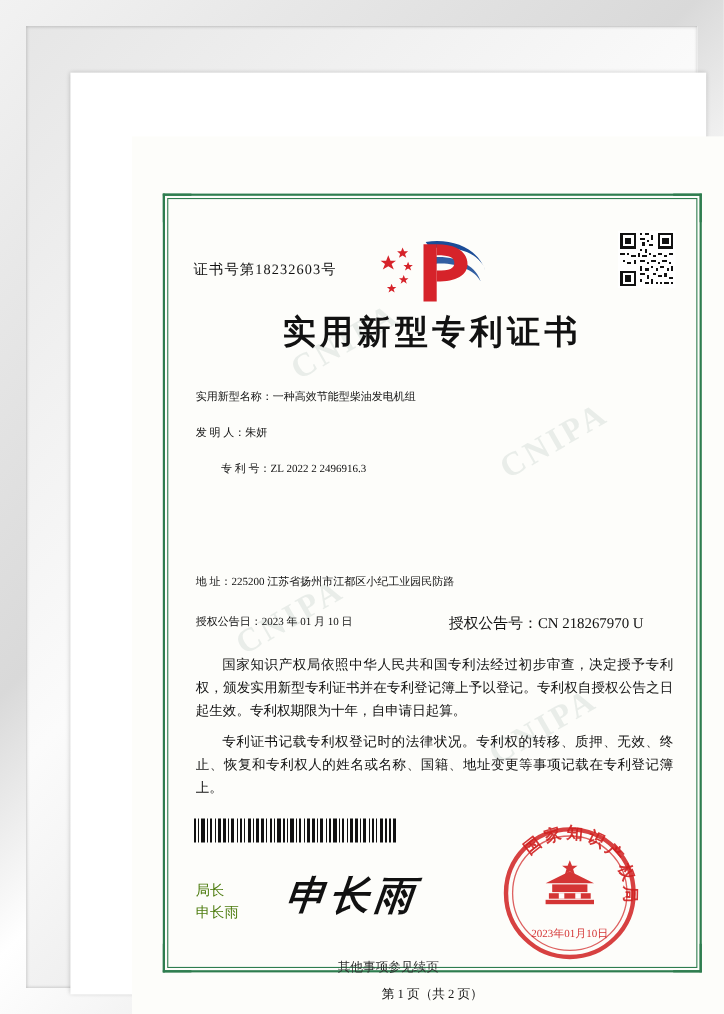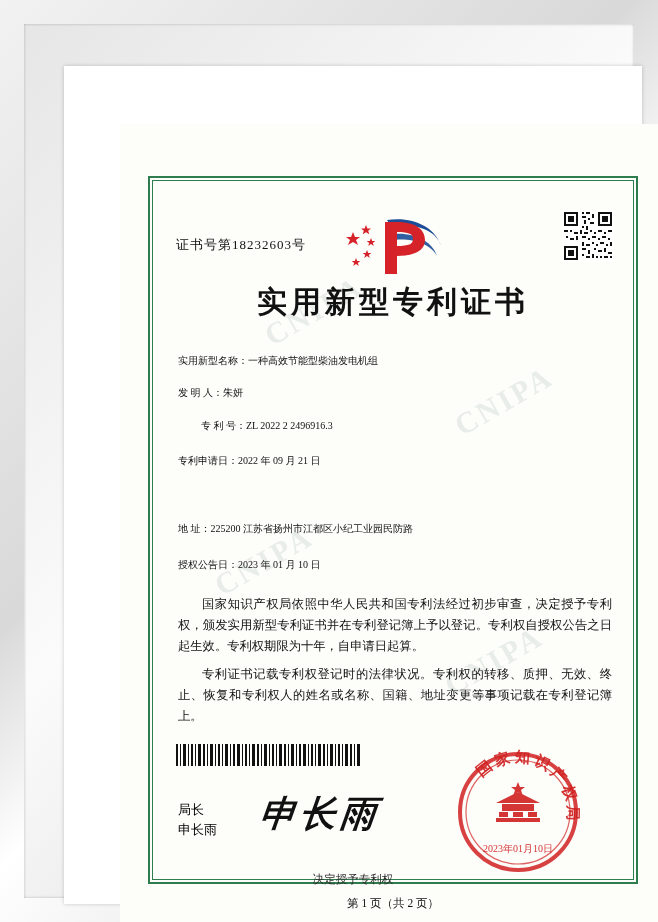--- a/index.html
+++ b/index.html
@@ -105,21 +105,21 @@
   #p1{top:470px;}
   #p2{top:540px;}
 
   
   #barcode{
     position:absolute;left:56px;top:620px;width:186px;height:22px;
   }
 
   
   #sig-label{
-    position:absolute;left:58px;top:676px;font-size:13px;color:#000000;
+    position:absolute;left:58px;top:676px;font-size:13px;color:#4d7c0f;
     line-height:1.55;
   }
   #sig-script{
     position:absolute;left:140px;top:666px;font-size:36px;color:#111;
     font-family:"Liberation Serif",serif;font-style:italic;font-weight:bold;
     letter-spacing:4px;transform:skewX(-6deg);
   }
 
   
   #seal{
@@ -247,28 +247,28 @@
 
         <div class="field" id="f1">
           <span class="f-label">实用新型名称：</span><span class="f-value">一种高效节能型柴油发电机组</span>
         </div>
         <div class="field" id="f2">
           <span class="f-label">发 明 人：</span><span class="f-value">朱妍</span>
         </div>
         <div class="field" id="f3">
           <span class="f-label">专 利 号：</span><span class="f-value">ZL 2022 2 2496916.3</span>
         </div>
-        <div class="field" id="f4">
-          <span class="f-label">专利申请日：</span><span class="f-value">2022 年 09 月 21 日</span>
-        </div>
         <div class="field" id="f6">
           <span class="f-label">地 址：</span><span class="f-value">225200 江苏省扬州市江都区小纪工业园民防路</span>
         </div>
         <div class="field" id="f7">
           <span class="f-label">授权公告日：</span><span class="f-value">2023 年 01 月 10 日</span>
+        </div>
+        <div id="f7b">
+          <span class="f-label">授权公告号：</span><span class="f-value">CN 218267970 U</span>
         </div>
 
         <div class="para" id="p1">国家知识产权局依照中华人民共和国专利法经过初步审查，决定授予专利权，颁发实用新型专利证书并在专利登记簿上予以登记。专利权自授权公告之日起生效。专利权期限为十年，自申请日起算。</div>
         <div class="para" id="p2">专利证书记载专利权登记时的法律状况。专利权的转移、质押、无效、终止、恢复和专利权人的姓名或名称、国籍、地址变更等事项记载在专利登记簿上。</div>
 
         <div id="barcode">
           <svg width="186" height="22" shape-rendering="crispEdges">
             <g fill="#111">
               <rect x="0" y="0" width="2" height="22"></rect>
                 <rect x="4" y="0" width="1" height="22"></rect>
@@ -350,16 +350,16 @@
               <polygon points="66,36 68,41 73,41 69,44 70.5,49 66,46 61.5,49 63,44 59,41 64,41"></polygon>
             </g>
 
             <text x="66" y="106" text-anchor="middle" font-family="'Liberation Serif',serif" font-size="10" fill="#d02020" opacity="0.9">2023年01月10日</text>
           </svg>
         </div>
 
         <div id="page-no">第 1 页（共 2 页）</div>
       </div>
 
-      <div id="footnote" style="position:absolute;left:0;right:0;top:806px;text-align:center;font-size:11.5px;color:#2e2e2e;">决定授予专利权</div>
+      <div id="footnote" style="position:absolute;left:0;right:0;top:806px;text-align:center;font-size:11.5px;color:#2e2e2e;">其他事项参见续页</div>
     </div>
   </div>
 </div>
 
 </body></html>

